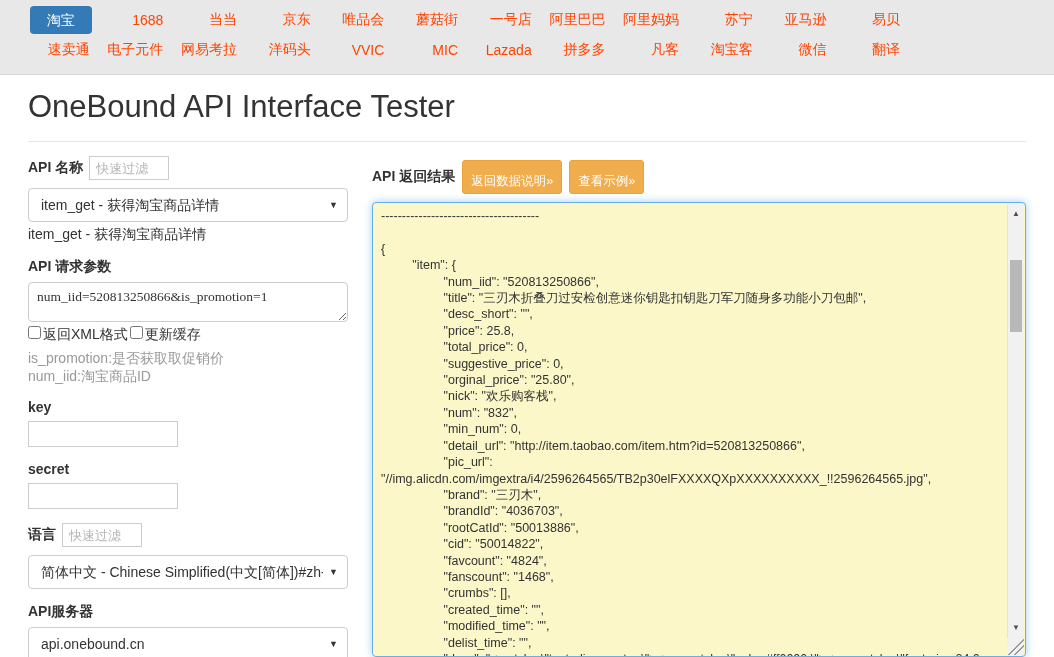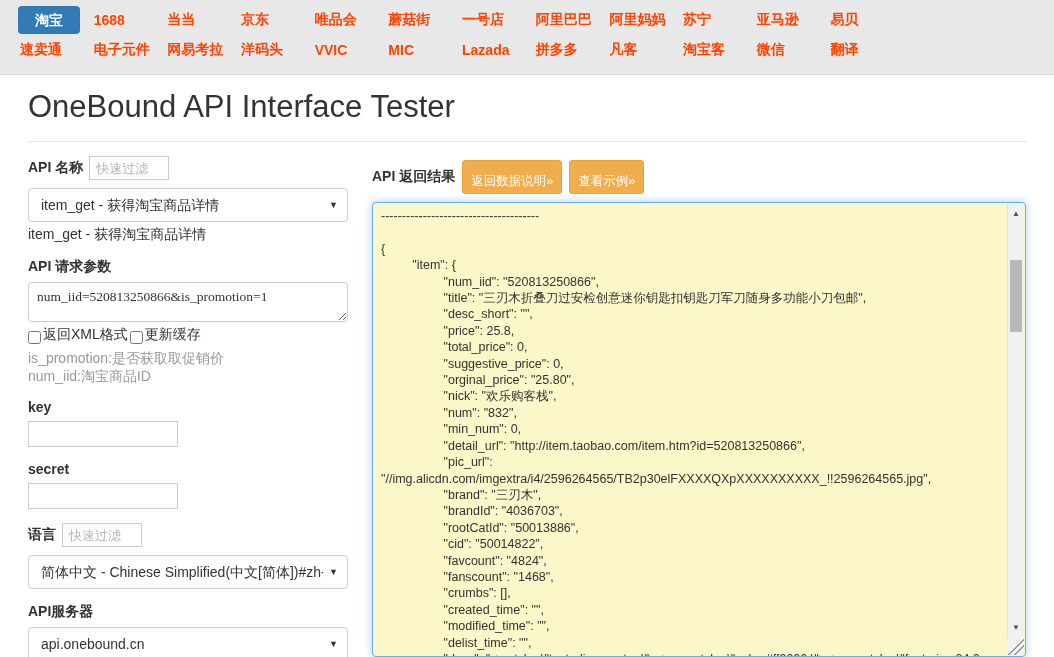--- a/index.html
+++ b/index.html
@@ -9,21 +9,21 @@
     font-family:"Liberation Sans","DejaVu Sans",sans-serif;
     background:#fff; color:#333;
   }
   
   .navbar {
     background:#e8e8e8; border-bottom:1px solid #d5d5d5;
     padding:5px 0 9px 0;
   }
   .nav-row { display:flex; width:884px; margin-left:18px; align-items:center; }
   .nav-row + .nav-row { margin-top:0; }
-  .nav-cell { flex:1; text-align:left;font-weight:bold; }
+  .nav-cell { flex:1; text-align:right; }
   .nav-item {
     color:var(--nav_link,#ff4400); text-decoration:none; font-size:14px;
     display:inline-block; padding:6px 2px; cursor:pointer;
   }
   .nav-pill {
     background:var(--nav_active_bg,#337ab7); color:#fff;
     padding:6px 17px; border-radius:4px;
   }
   .nav-item.active { padding:0; }
   
@@ -53,21 +53,21 @@
     position:absolute; right:10px; top:12px; font-size:9px; color:#333;
     pointer-events:none;
   }
   .caption { font-size:14px; color:#333; margin:2px 0 2px 0; }
   textarea.params {
     width:320px; height:40px; border:1px solid #ccc; border-radius:4px;
     padding:6px 8px; font-size:13.5px; font-family:Liberation Serif, serif; color:#333;
     resize:both; display:block;
   }
   .checks { margin:4px 0 2px 0; font-size:14px; display:flex; gap:2px; }
-  .checks label { display:flex; align-items:flex-end; cursor:pointer; }
+  .checks label { display:flex; align-items:flex-start; cursor:pointer; }
   .checks input { margin:0 2px 0 0; }
   .hints { color:#999; font-size:14px; line-height:1.25; margin:6px 0 2px 0; }
   .text-input {
     width:150px; height:26px; border:1px solid #ccc; padding:2px 6px;
     font-size:13px; font-family:inherit; display:block;
   }
   
   .result-header { display:flex; align-items:center; gap:7px; margin:6px 0 8px 0; }
   .orange-btn {
     background:var(--accent_orange,#f0ad4e); border:1px solid #eea236; color:#fff;

